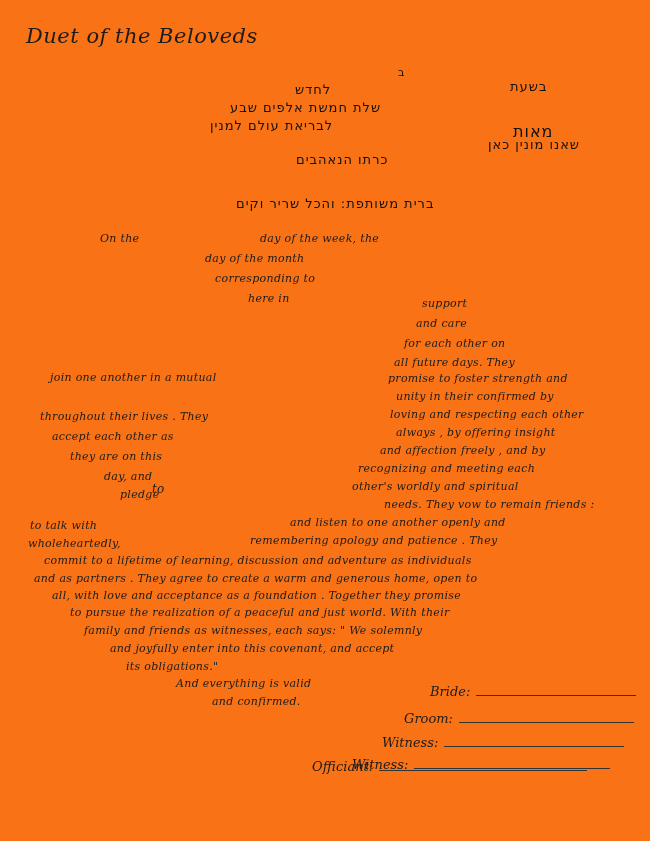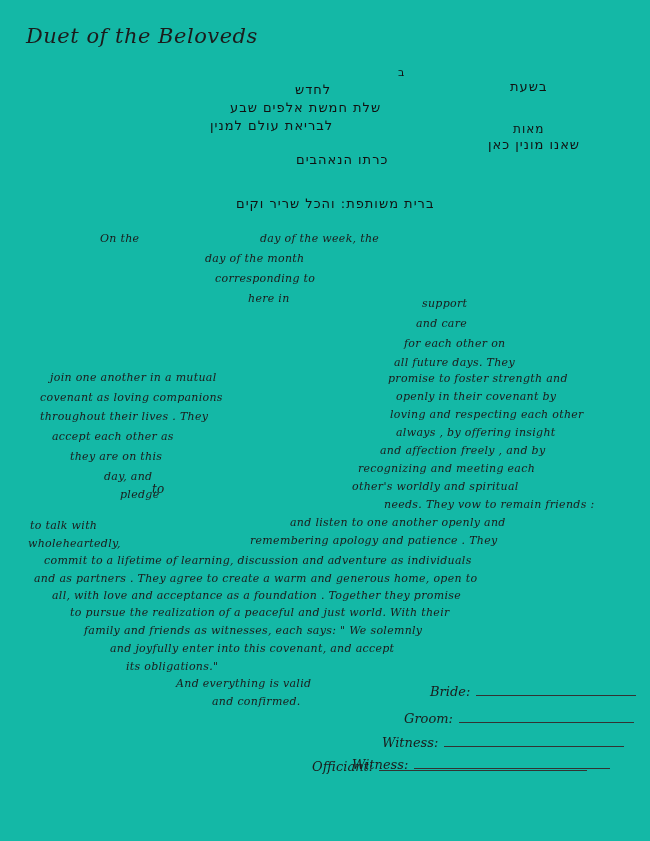--- a/index.html
+++ b/index.html
@@ -12,21 +12,21 @@
     height: 841px;
     position: relative;
     font-family: "DejaVu Serif", serif;
     color: #1a1a1a;
     overflow: hidden;
   }
   .page {
     position: relative;
     width: 650px;
     height: 841px;
-    background: #14b8a6;
+    background: #f97316;
   }
 
   
   .title-script {
     position: absolute;
     left: 26px;
     top: 24px;
     font-family: "DejaVu Serif", serif;
     font-style: italic;
     font-size: 21px;
@@ -53,21 +53,21 @@
     direction: rtl;
     unicode-bidi: bidi-override;
     white-space: nowrap;
     letter-spacing: 1px;
   }
   .heb-b       { left: 398px; top: 66px; font-size: 11px; }
   .heb-beshaat { left: 510px; top: 79px; }
   .heb-l1      { left: 295px; top: 82px; }
   .heb-l2      { left: 230px; top: 100px; }
   .heb-l3      { left: 210px; top: 118px; }
-  .heb-meet    { left: 513px; top: 122px; font-size: 12px; }
+  .heb-meet    { left: 513px; top: 122px; font-size: 16px; }
   .heb-shaanu  { left: 488px; top: 137px; }
   .heb-l4      { left: 296px; top: 152px; }
   .heb-l5      { left: 236px; top: 196px; }
 
   
   .calig {
     position: absolute;
     font-family: "DejaVu Serif", serif;
     font-style: italic;
     font-size: 11px;
@@ -170,31 +170,30 @@
   <div class="calig l-day1">day of the week, the</div>
   <div class="calig l-day2">day of the month</div>
   <div class="calig l-corr">corresponding to</div>
   <div class="calig l-herein">here in</div>
 
   <div class="calig r-support">support</div>
   <div class="calig r-andcare">and care</div>
   <div class="calig r-foreach">for each other on</div>
   <div class="calig r-allfuture">all future days. They</div>
   <div class="calig r-promise">promise to foster strength and</div>
-  <div class="calig r-unity">openly in their covenant by</div>
+  <div class="calig r-unity">unity in their confirmed by</div>
   <div class="calig r-loving">loving and respecting each other</div>
   <div class="calig r-always">always  ,  by offering insight</div>
   <div class="calig r-recog">recognizing and meeting each</div>
   <div class="calig r-andaffect">and affection freely ,  and by</div>
   <div class="calig r-others">other's worldly and spiritual</div>
   <div class="calig r-needs">needs. They vow to remain friends :</div>
   <div class="calig r-andlisten">and listen to one another openly   and</div>
 
   <div class="calig m-joinone">join one another  in a mutual</div>
-  <div class="calig m-covenant">covenant as loving companions</div>
   <div class="calig m-through">throughout their lives . They</div>
   <div class="calig m-accept">accept each other as</div>
   <div class="calig m-theyare">they are on  this</div>
   <div class="calig m-dayand">day, and</div>
   <div class="calig m-pledge">pledge</div>
   <div class="calig m-to">to</div>
   <div class="calig m-totalk">to talk with</div>
   <div class="calig m-whole">wholeheartedly,</div>
   <div class="calig m-remember">remembering apology and patience . They</div>
 

